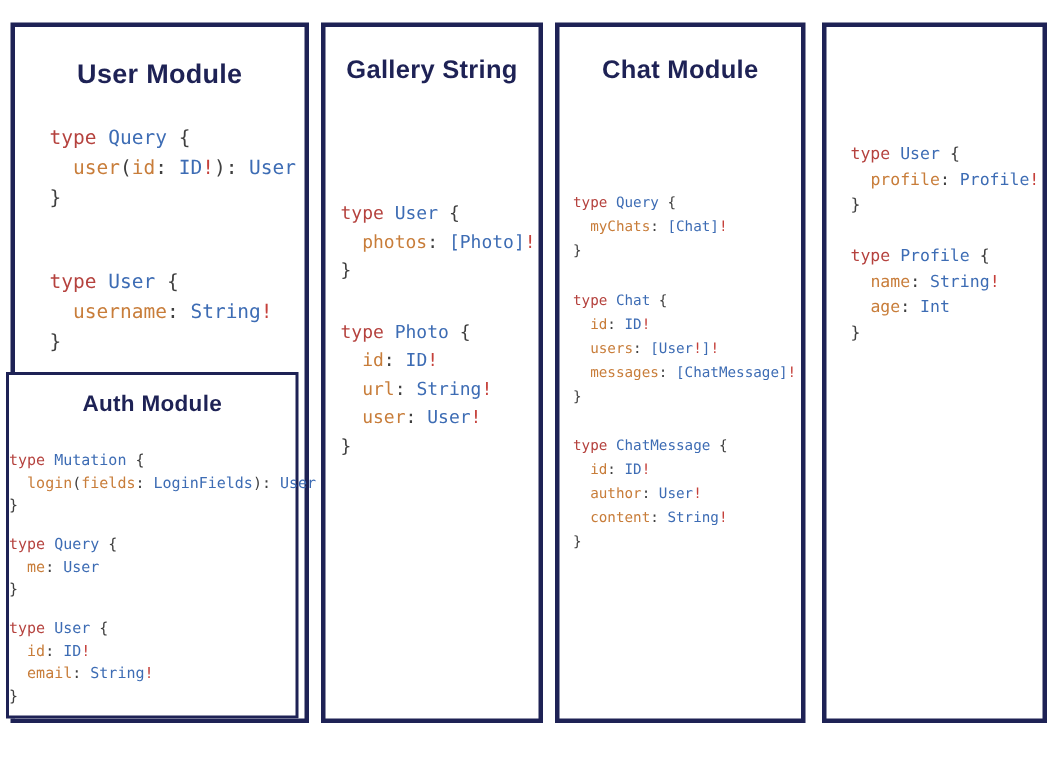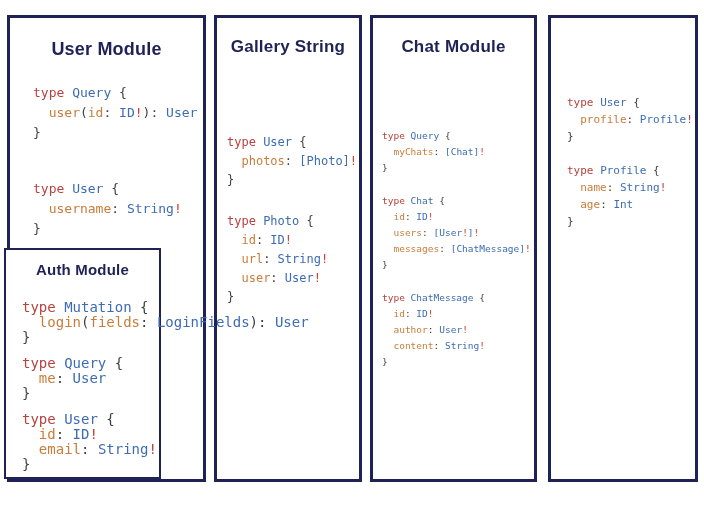--- a/index.html
+++ b/index.html
@@ -15,21 +15,21 @@
     position:absolute; box-sizing:border-box; background:#fff;
     border:3px solid var(--navy);
   }
   .panel-user   {left:7;  left:7px;   top:15px; width:199px; height:467px;}
   .panel-gallery{left:214px; top:15px; width:148px; height:467px;}
   .panel-chat   {left:370px; top:15px; width:167px; height:467px;}
   .panel-profile{left:548px; top:15px; width:150px; height:467px;}
   .panel-auth{
     position:absolute; box-sizing:border-box; background:#fff;
     border:2px solid var(--navy);
-    left:4px; top:248px; width:157px; height:231px; z-index:5;
+    left:4px; top:248px; width:195px; height:231px; z-index:5;
   }
   .panel-title{
     text-align:center; font-weight:700; color:var(--navy);
     letter-spacing:.2px; line-height:22px;
   }
   .panel-user    .panel-title{margin-top:20px; font-size:18px;}
   .panel-gallery .panel-title{margin-top:18px; font-size:17px;}
   .panel-chat    .panel-title{margin-top:18px; font-size:17px;}
   .panel-profile .panel-title{margin-top:16px; font-size:16px; line-height:20px;}
   .panel-auth    .panel-title{margin-top:10px; font-size:15px; line-height:20px;}
@@ -41,21 +41,21 @@
   .panel-user    .code-block{margin-bottom:36px;}
   .panel-gallery .code{margin-top:75px; padding-left:10px; font-size:12px;}
   .panel-gallery .code-line{line-height:19px;}
   .panel-gallery .code-block{margin-bottom:22px;}
   .panel-chat    .code{margin-top:70px; padding-left:9px;  font-size:9.5px;}
   .panel-chat    .code-line{line-height:16px;}
   .panel-chat    .code-block{margin-bottom:17px;}
   .panel-profile .code{margin-top:76px; padding-left:16px; font-size:11px;}
   .panel-profile .code-line{line-height:17px;}
   .panel-profile .code-block{margin-bottom:17px;}
-  .panel-auth    .code{margin-top:20px; padding-left:16px; font-size:14px;}
+  .panel-auth    .code{margin-top:20px; padding-left:0; font-size:10px;}
   .panel-auth    .code-line{line-height:15px;}
   .panel-auth    .code-block{margin-bottom:11px;}
 
   .tok-k{color:var(--red);}
   .tok-t{color:var(--blue);}
   .tok-f{color:var(--orange);}
   .tok-b{color:var(--bang);}
   .tok-p{color:var(--punct);}
 </style>
 </head>

